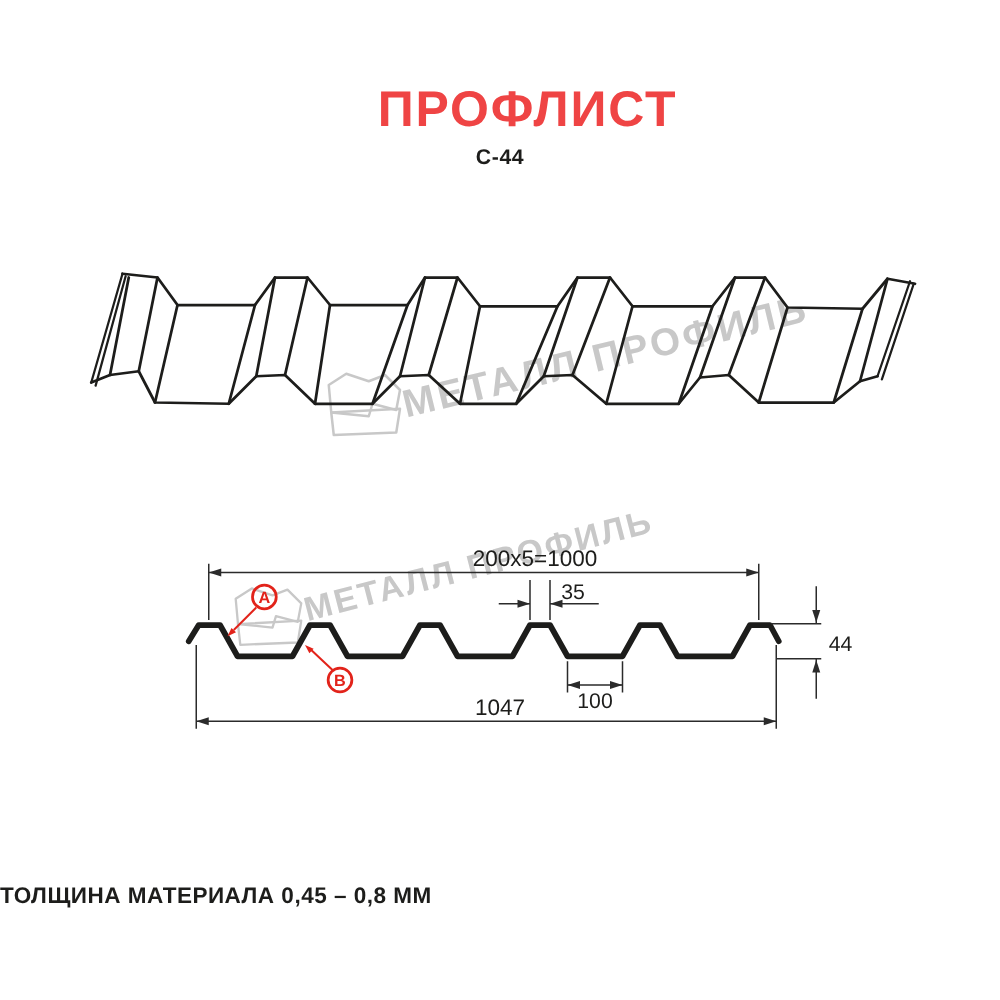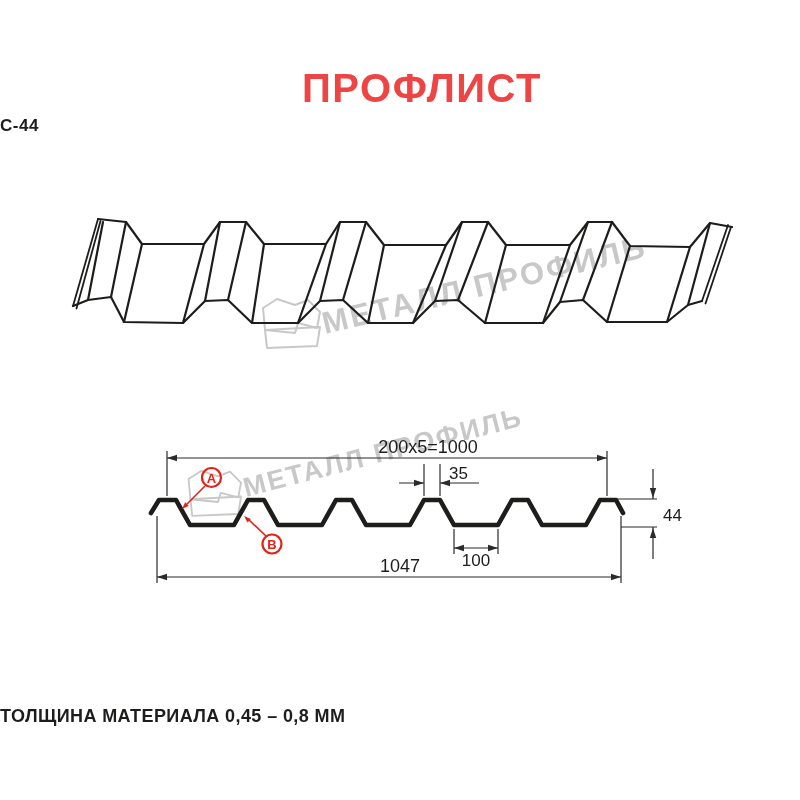--- a/index.html
+++ b/index.html
@@ -1,20 +1,20 @@
 <!DOCTYPE html>
 <html><head>
 <meta charset="utf-8">
 <style>
   html,body{margin:0;padding:0;background:#fff;}
   .stage{position:relative;width:800px;height:800px;background:#ffffff;overflow:hidden;
          font-family:"Liberation Sans",sans-serif;color:#1d1d1b;}
   .title{position:absolute;top:66px;left:0;width:800px;text-align:center;
          font-size:40px;font-weight:700;letter-spacing:1.5px;color:#ef4444;padding-left:22px;}
-  .subtitle{position:absolute;top:116px;left:0;width:800px;
+  .subtitle{position:absolute;top:116px;left:0;width:800px;text-align:center;
          font-size:17px;font-weight:700;letter-spacing:0.5px;color:#1d1d1b;}
   .footer{position:absolute;top:706px;left:0;width:800px;text-align:left;
          font-size:18px;font-weight:700;letter-spacing:0.4px;color:#1d1d1b;}
   svg.drawing{position:absolute;left:0;top:0;}
   svg text{font-family:"Liberation Sans",sans-serif;}
   .dimtext{fill:#1d1d1b;font-size:18px;}
   .dimtext-sm{fill:#1d1d1b;font-size:17px;}
   .wm-text{fill:#c8c8c8;font-weight:700;}
   .red-label{fill:#e2231a;font-size:13px;font-weight:700;}
 </style>

